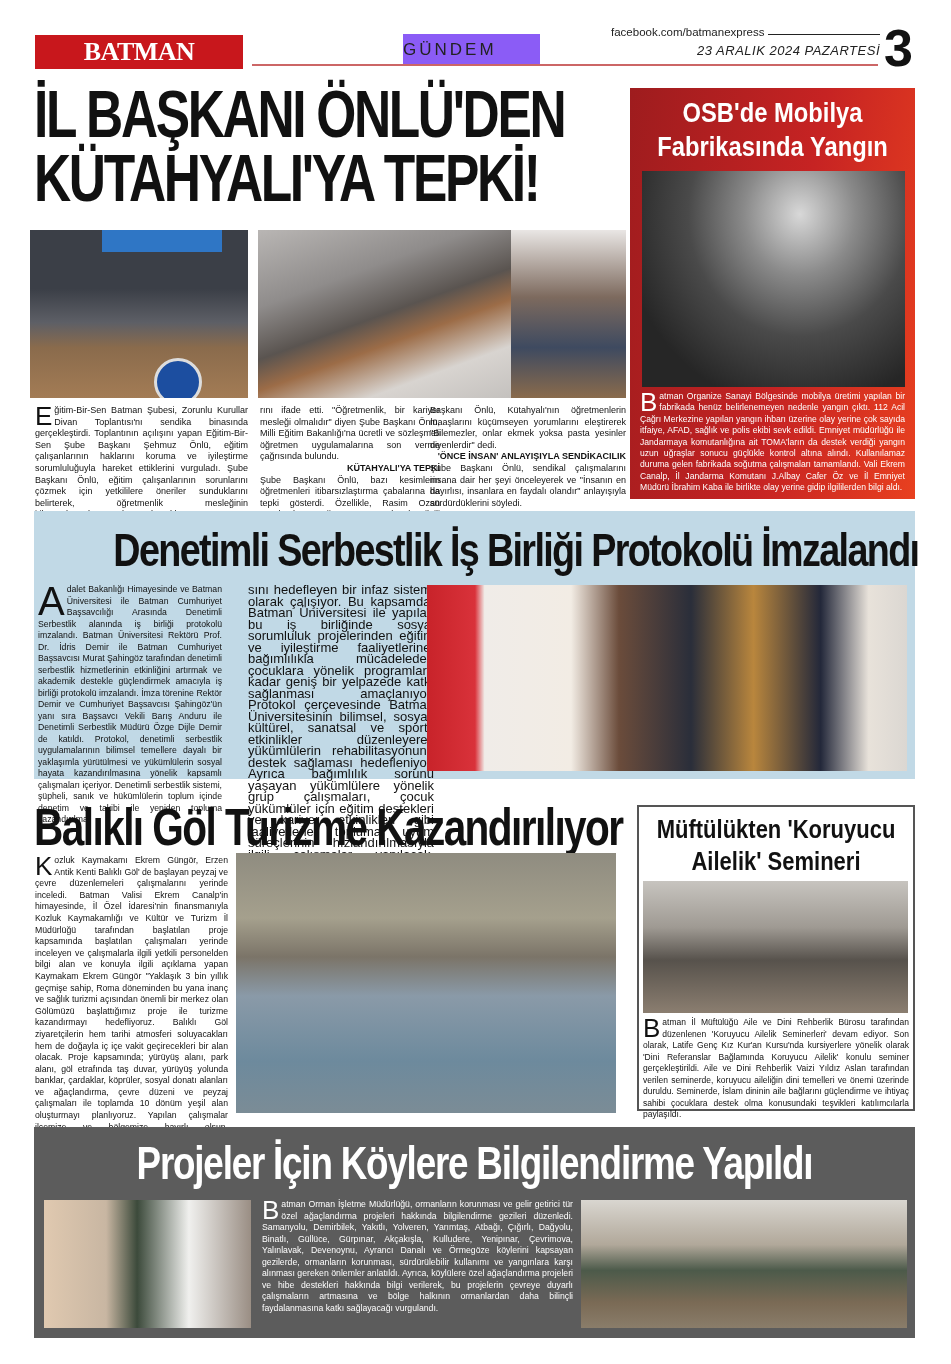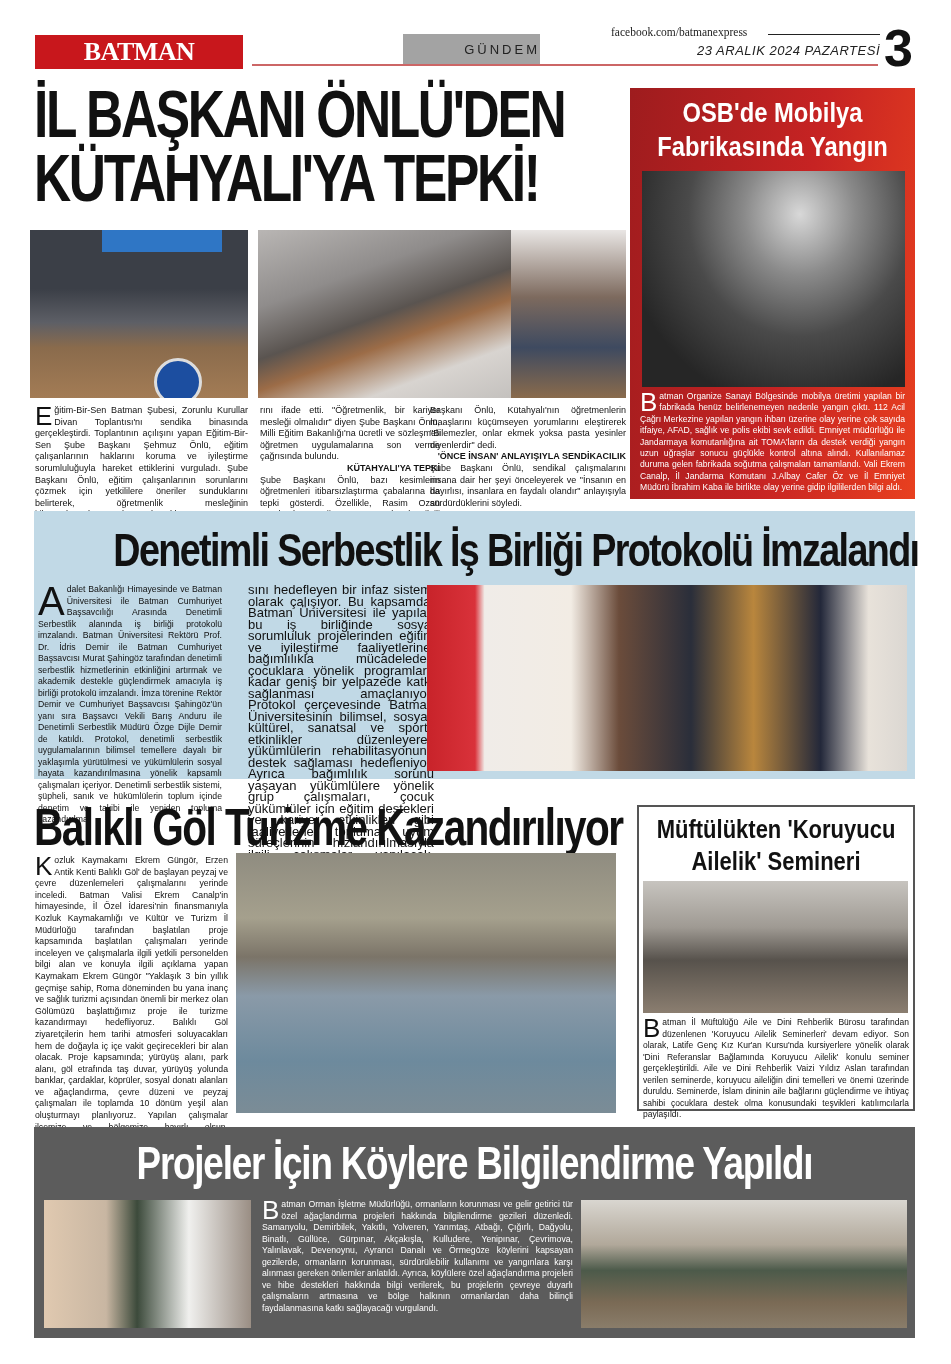--- a/index.html
+++ b/index.html
@@ -5,23 +5,23 @@
   * { box-sizing: border-box; margin: 0; padding: 0; }
   html, body { width: 951px; height: 1364px; background: #fff; overflow: hidden; }
   body { position: relative; font-family: "Liberation Sans", sans-serif; color: #111; }
   .abs { position: absolute; }
 
   
   .logo { left: 35px; top: 35px; width: 208px; height: 34px; background: #c8171c; color: #fff;
     font-family: "Liberation Serif", serif; font-weight: bold; font-size: 26px; line-height: 34px;
     text-align: center; letter-spacing: -0.5px; }
   .hdr-rule { left: 252px; top: 64px; width: 626px; height: 2px; background: #c66; }
-  .section-tag { left: 403px; top: 34px; width: 137px; height: 30px; background: #a3a3a3;
-    font-size: 13px; letter-spacing: 3px; line-height: 32px; text-align: right; color: #222; }
-  .fb { left: 611px; top: 26px; font-size: 11.5px; color: #222; font-family: Liberation Serif, serif; }
+  .section-tag { left: 403px; top: 34px; width: 137px; height: 30px; background: #8b5cf6;
+    font-size: 17px; letter-spacing: 3px; line-height: 32px; text-align: left; color: #222; }
+  .fb { left: 611px; top: 26px; font-size: 11.5px; color: #222; font-family: Liberation Sans, sans-serif; }
   .fb-rule { left: 768px; top: 34px; width: 112px; height: 1px; background: #222; }
   .date { left: 697px; top: 43px; font-size: 13px; letter-spacing: 0.5px; color: #222; font-style: italic; }
   .pagenum { left: 884px; top: 20px; font-size: 52px; font-weight: bold; line-height: 56px; color: #111; }
 
   
   .lead-title { left: 34px; top: 82px; width: 590px; font-size: 66px; font-weight: bold; line-height: 64px;
     letter-spacing: -3px; transform: scaleX(0.78); transform-origin: left top; white-space: nowrap; color: #111; }
   .lead-title span { display: block; }
 
   .photo { background: #888; overflow: hidden; }

